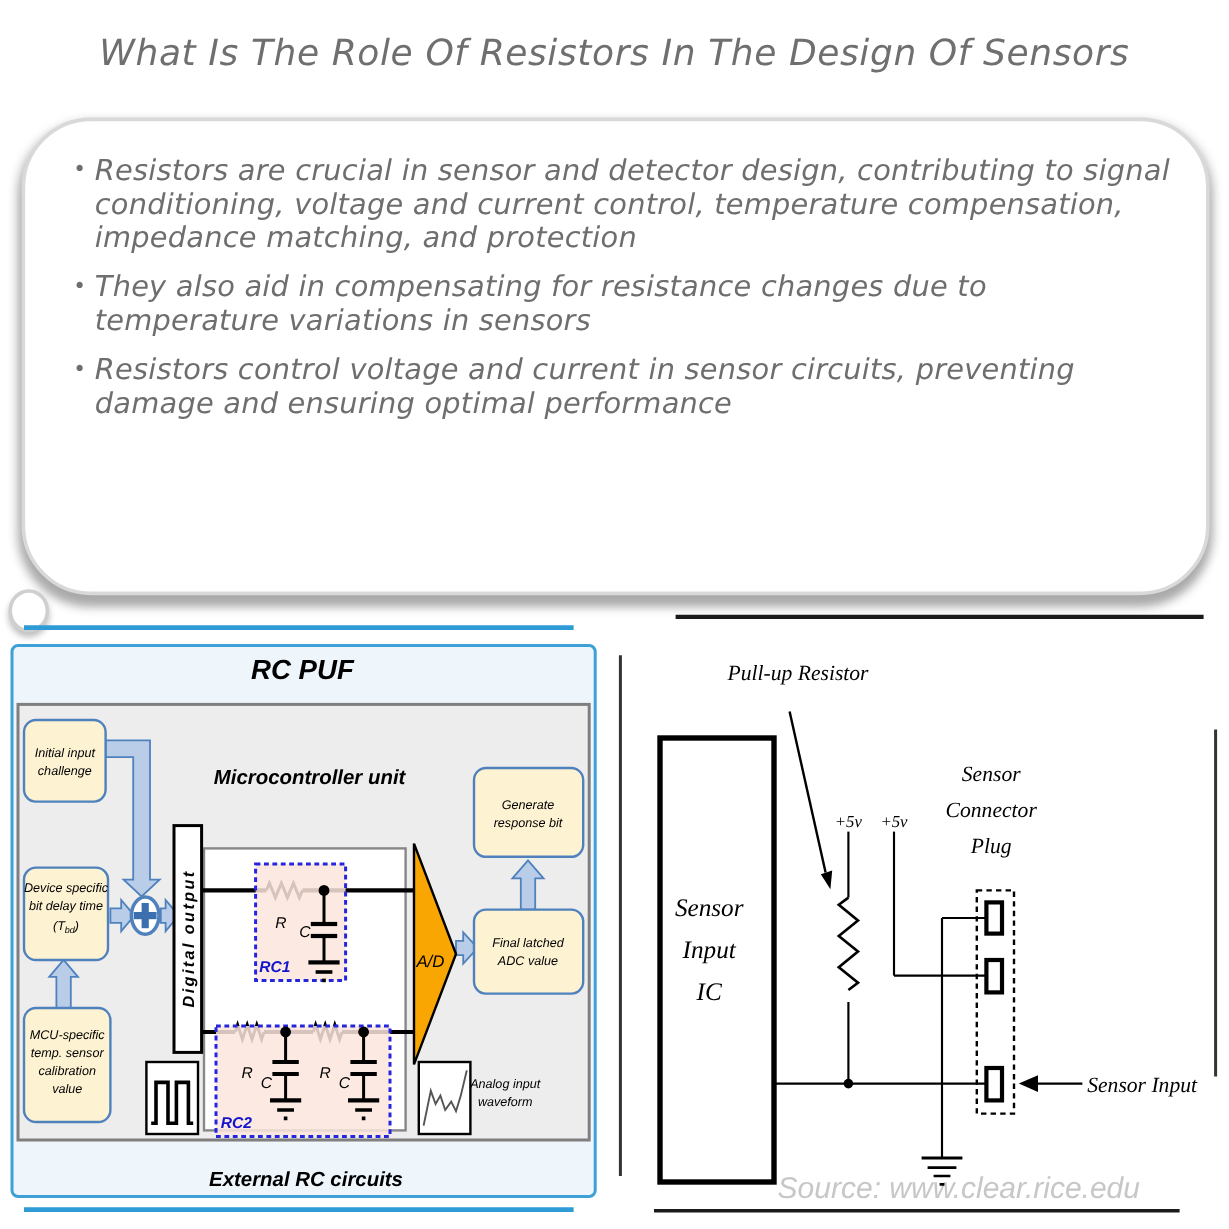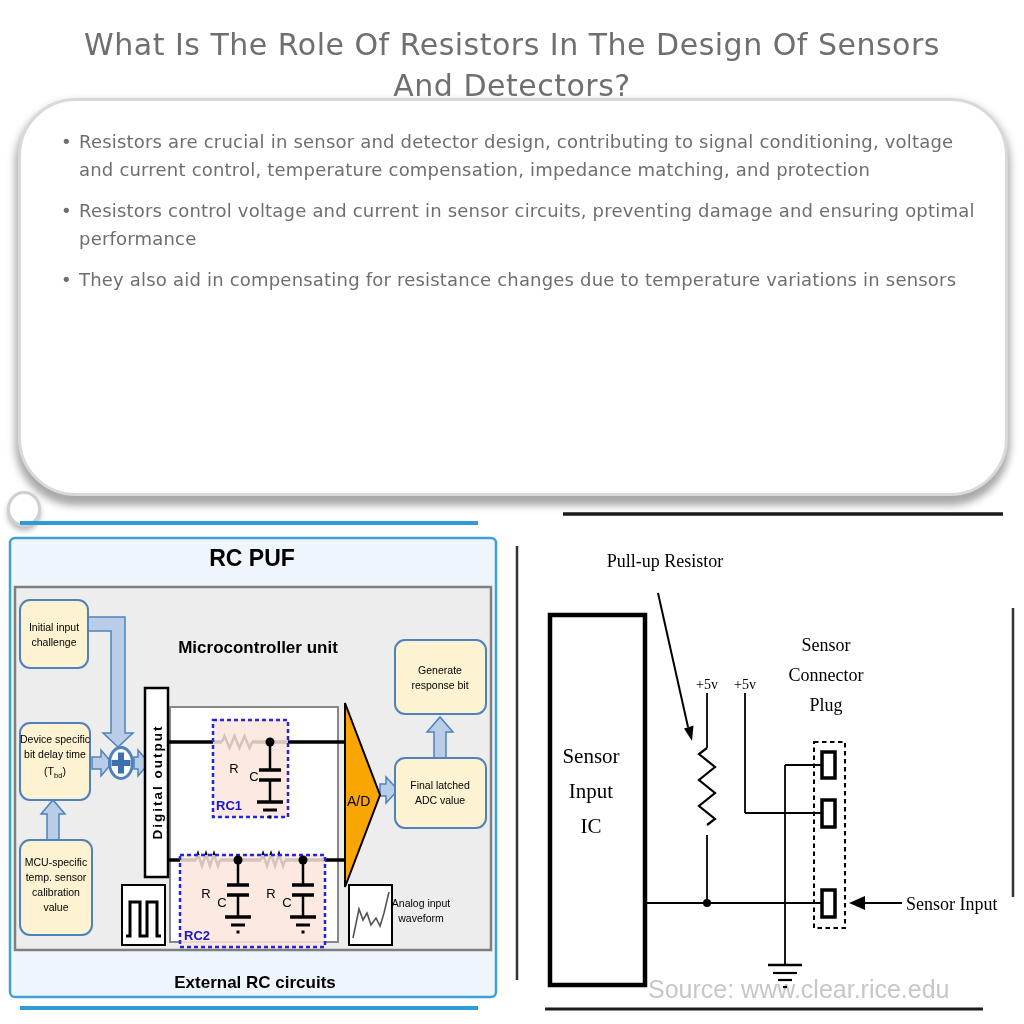--- a/index.html
+++ b/index.html
@@ -1,31 +1,31 @@
 <!DOCTYPE html>
 <html><head>
 <meta charset="utf-8">
 <style>
   html,body{margin:0;padding:0;background:#ffffff;}
   #canvas{position:relative;width:1024px;height:1024px;background:#ffffff;overflow:hidden;
-          font-family:"DejaVu Sans",sans-serif;}
+          font-family:"DejaVu Sans",sans-serif;font-style:italic;}
 
   
   #title{position:absolute;top:24px;left:0;width:1024px;text-align:center;
          color:#6f6f6f;font-size:30px;line-height:41px;font-weight:500;letter-spacing:.5px;}
 
   
   #bubble{position:absolute;left:18px;top:98px;width:984px;height:392px;background:#fff;
           border:3px solid #d9d9d9;border-radius:58px;
           box-shadow:0 9px 9px #a9a9a9, -3px 5px 9px rgba(160,160,160,.55), 4px 2px 7px rgba(200,200,200,.45);}
   #bubble-tail{position:absolute;left:-14px;top:390px;width:28px;height:30px;background:#fff;
           border:3px solid #cfcfcf;border-radius:50%;box-shadow:0 4px 5px #bdbdbd;}
   #bubble ul{margin:0;padding:27px 26px 0 38px;list-style:none;}
   #bubble li{position:relative;padding-left:20px;margin-bottom:13px;color:#6e6e6e;
-             font-size:18px;line-height:28px;letter-spacing:.2px;}
+             font-size:24px;line-height:28px;letter-spacing:.2px;}
   #bubble li::before{content:"•";position:absolute;left:2px;top:0;font-size:18px;color:#6e6e6e;}
 
   
   #diagram-left{position:absolute;left:8px;top:517px;}
   #diagram-right{position:absolute;left:512px;top:505px;}
 
   svg text{font-family:"Liberation Sans",sans-serif;fill:#000;}
   .serif{font-family:"Liberation Serif","DejaVu Serif",serif;}
   .boxtxt{font-size:10.5px;}
   .heavy{font-weight:bold;}
@@ -33,29 +33,28 @@
   .rctxt{font-size:13px;}
   .wm{fill:#c7c7c7;font-size:25px;}
 </style>
 </head>
 <body>
 
 <div id="canvas">
 
   <div id="title">
     <div>What Is The Role Of Resistors In The Design Of Sensors</div>
-    <div>And Detectors?</div>
   </div>
 
   <div id="bubble">
     <div id="bubble-tail"></div>
     <ul>
       <li>Resistors are crucial in sensor and detector design, contributing to signal conditioning, voltage and current control, temperature compensation, impedance matching, and protection</li>
+      <li>They also aid in compensating for resistance changes due to temperature variations in sensors</li>
       <li>Resistors control voltage and current in sensor circuits, preventing damage and ensuring optimal performance</li>
-      <li>They also aid in compensating for resistance changes due to temperature variations in sensors</li>
     </ul>
   </div>
 
   <div id="diagram-left">
   <svg width="500" height="507" viewBox="0 0 500 507">
 
     <line x1="12" y1="6" x2="470" y2="6" stroke="#2e9bd6" stroke-width="4"></line>
     <line x1="12" y1="491" x2="470" y2="491" stroke="#2e9bd6" stroke-width="4"></line>
 
     <rect x="2" y="21" width="486" height="459" rx="5" fill="#eef6fc" stroke="#3ea0d5" stroke-width="2.5"></rect>

